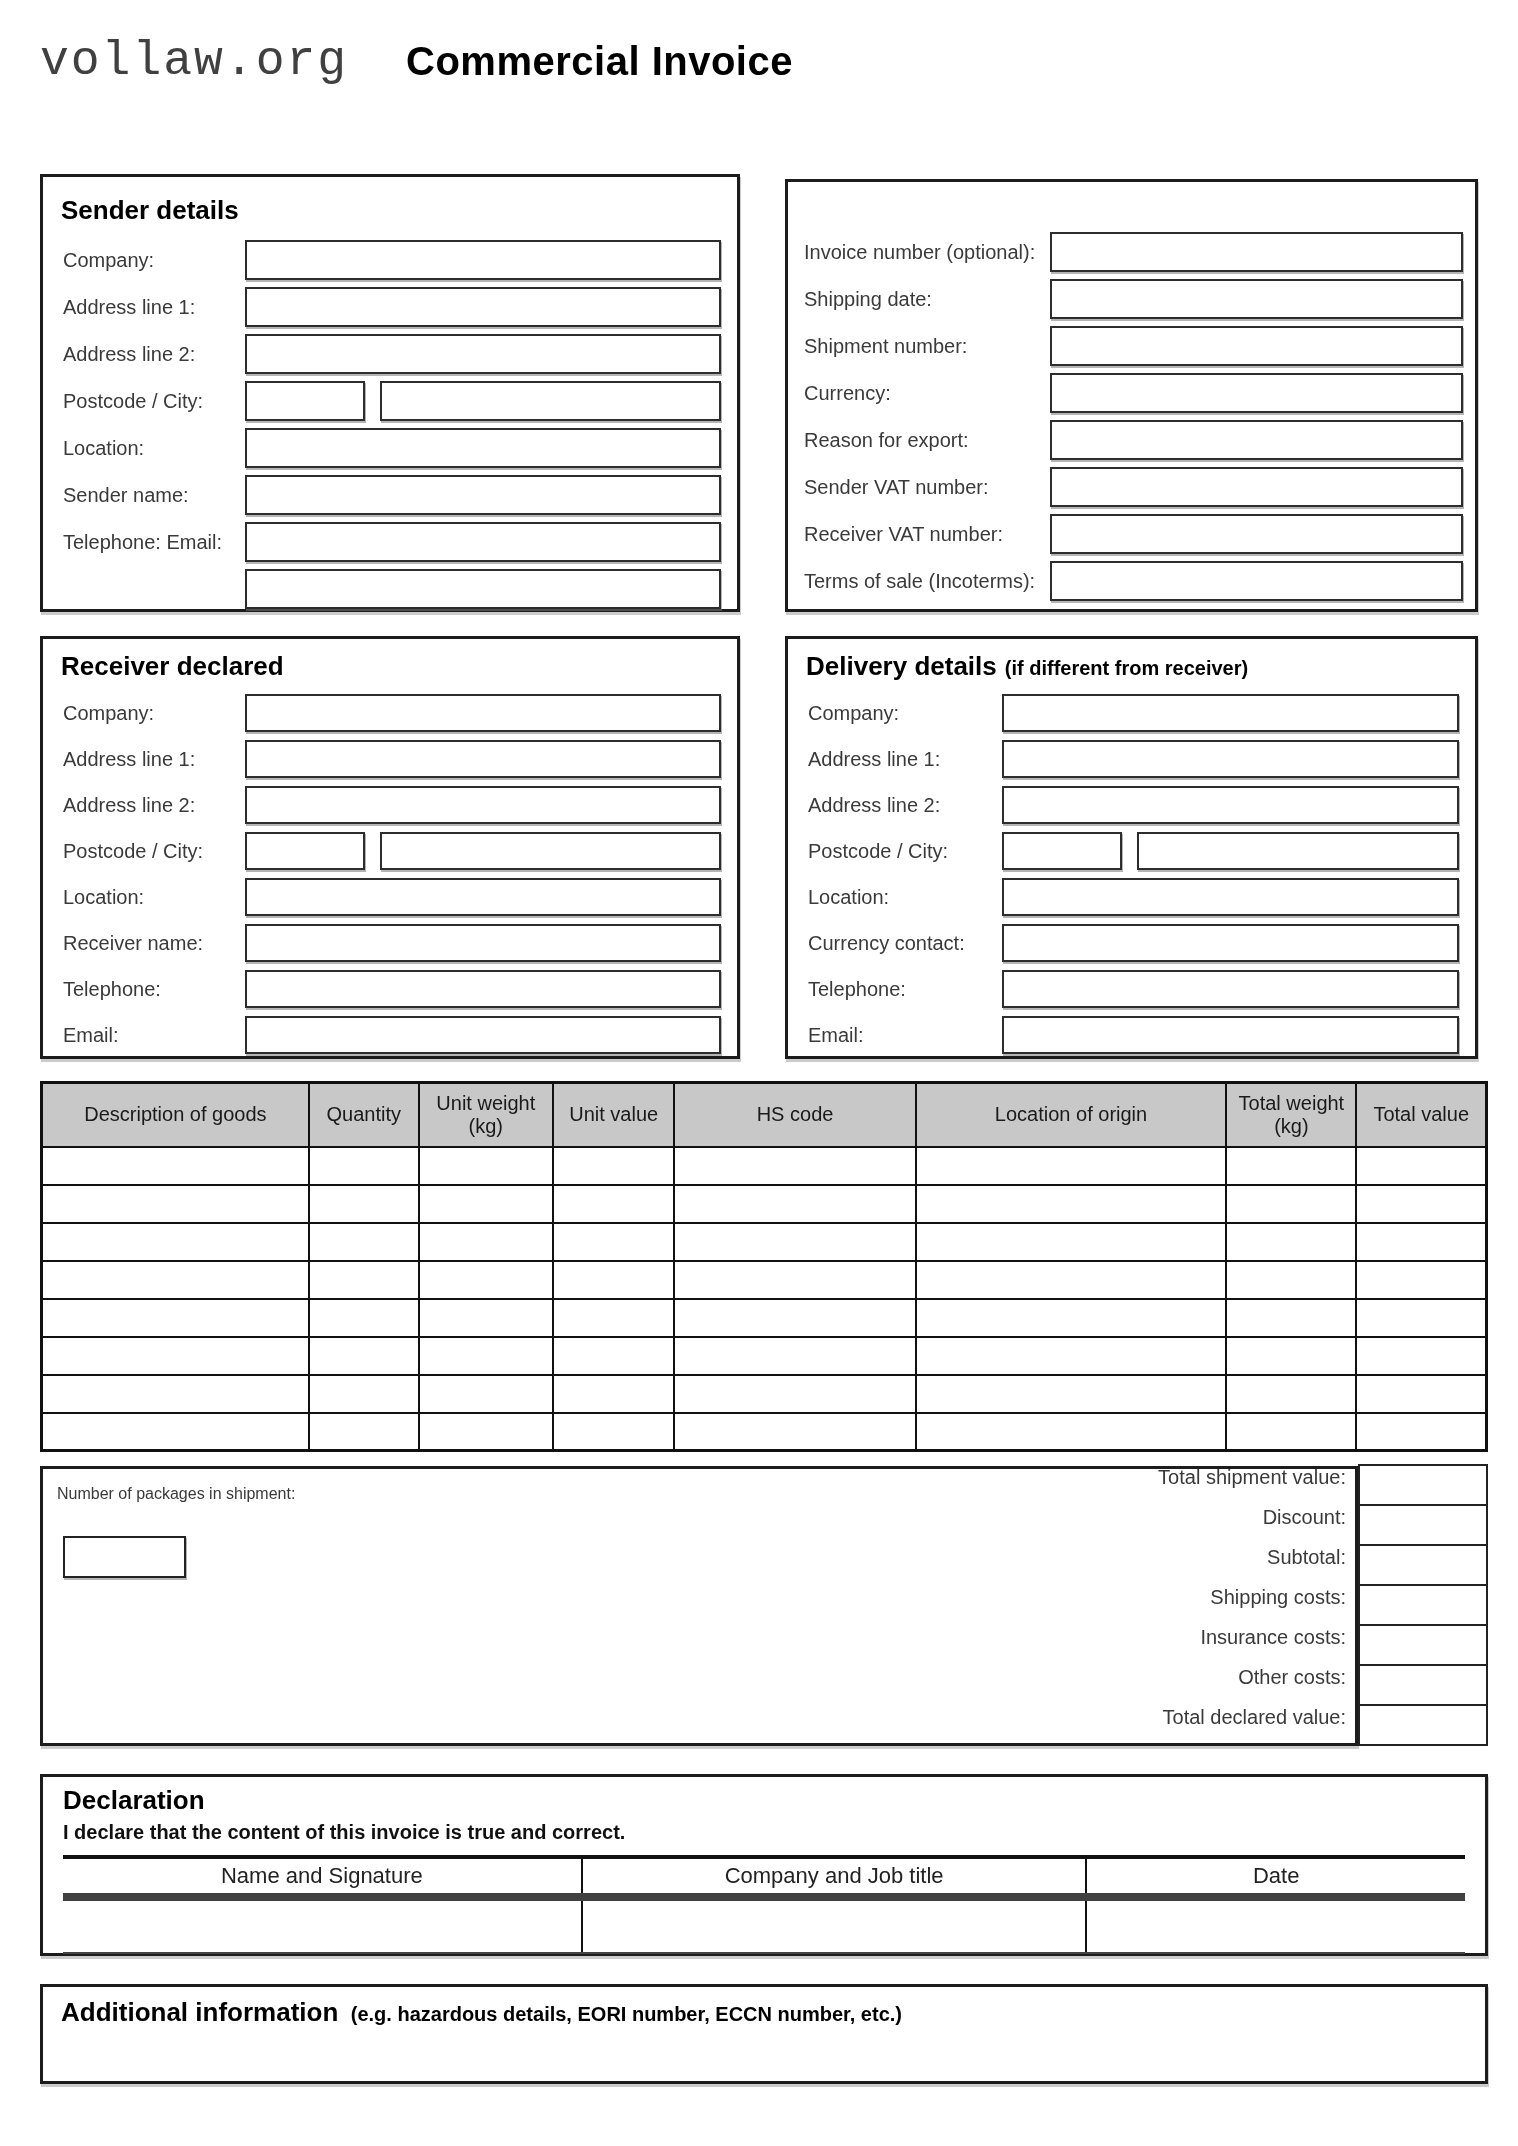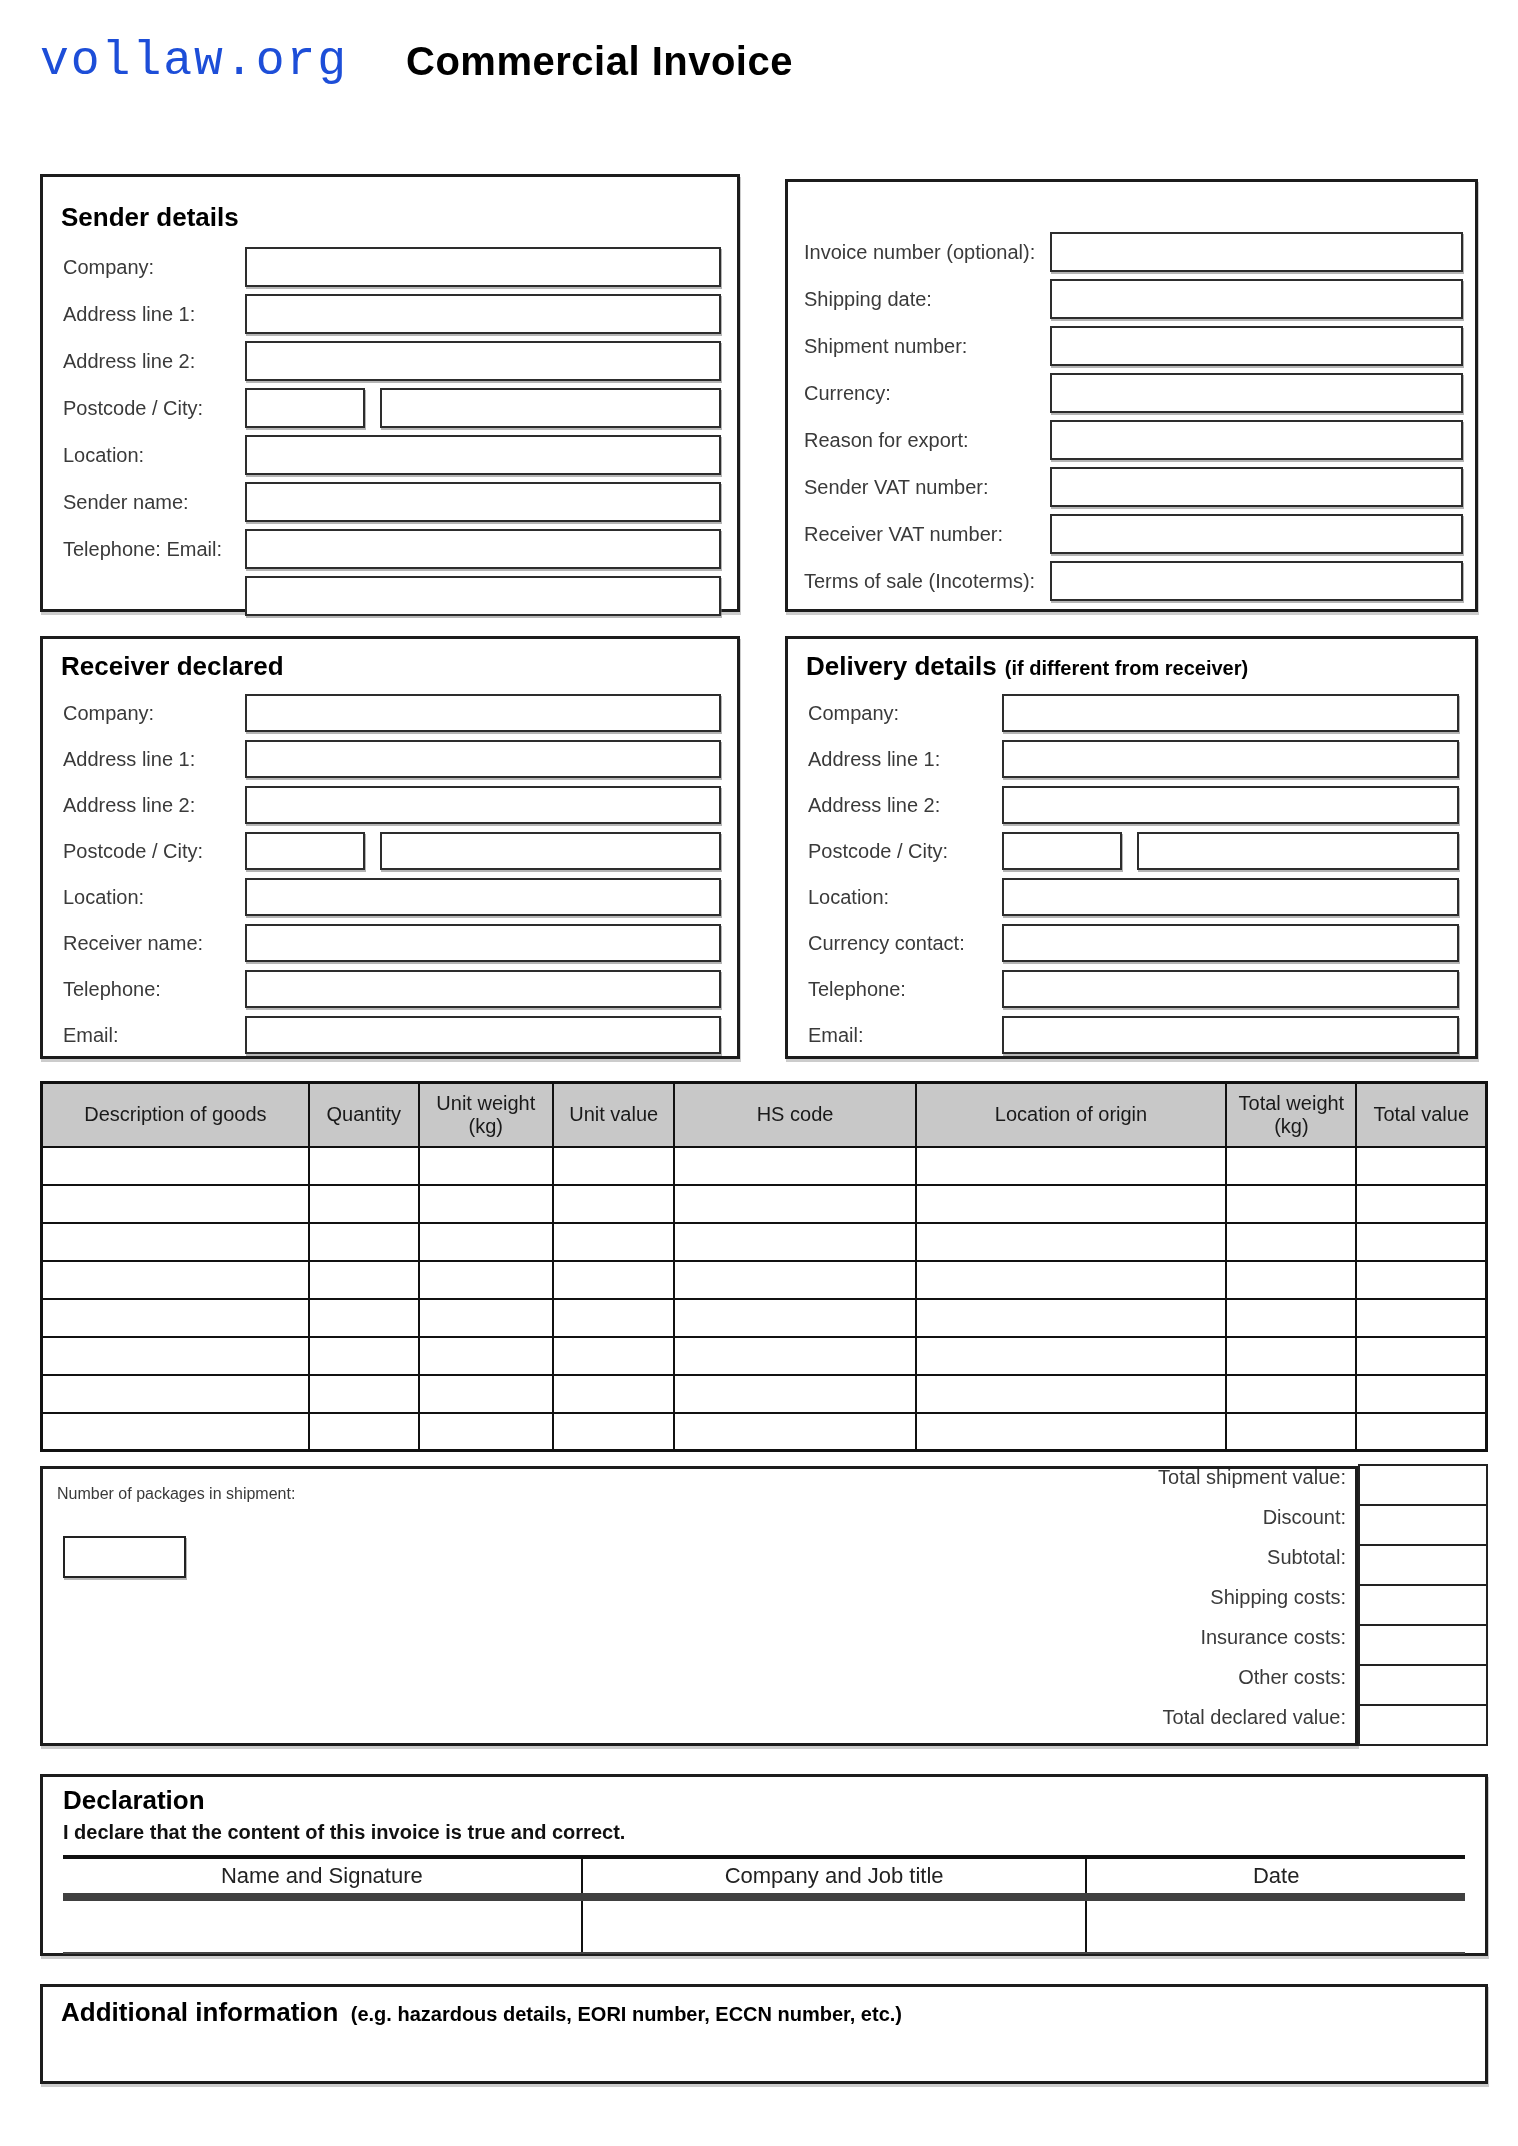--- a/index.html
+++ b/index.html
@@ -4,31 +4,31 @@
 <style>
   * { box-sizing: border-box; margin: 0; padding: 0; }
   html,body { background:#ffffff; }
   .page {
     width:1518px; height:2146px; background:#fff;
     font-family:"Liberation Sans","DejaVu Sans",sans-serif;
     padding:30px 30px 0 40px; position:relative; color:#222;
   }
   
   .hdr { display:flex; align-items:center; height:62px; margin-bottom:82px; }
-  .logo { font-family:"Liberation Mono","DejaVu Sans Mono",monospace; font-size:48px; color:#1d4ed8; letter-spacing:2px; }
+  .logo { font-family:"Liberation Mono","DejaVu Sans Mono",monospace; font-size:48px; color:#404040; letter-spacing:2px; }
   .doc-title { font-size:40px; font-weight:700; color:#000; margin-left:58px; letter-spacing:0.5px; }
   
   .box { border:3px solid #1c1c1c; background:#fff; box-shadow:1px 3px 0 rgba(110,110,110,0.35); }
   .box-title { font-size:26px; font-weight:700; color:#000; }
   .box-subtitle { font-size:20px; font-weight:700; color:#000; margin-left:8px; }
   
   .grid { display:grid; grid-template-columns:700px 693px; column-gap:45px; }
   .grid-top { margin-bottom:24px; }
   .grid-mid { margin-bottom:22px; }
-  .sender-box { height:438px; padding:23px 16px 0 16px; }
+  .sender-box { height:438px; padding:16px 16px 0 16px; }
   .sender-box .box-title { margin:2px 0 14px 2px; }
   .ship-box { height:433px; margin-top:5px; padding:50px 12px 0 12px; }
   .receiver-box, .delivery-box { height:423px; padding:8px 16px 0 16px; }
   .receiver-box .box-title, .delivery-box .box-title { margin:4px 0 12px 2px; }
   
   .frow { display:flex; align-items:center; margin-bottom:7px; }
   .flabel { flex:none; font-size:20px; color:#3a3a3a; padding-left:4px; }
   .sender-box .flabel, .receiver-box .flabel { width:186px; }
   .delivery-box .flabel { width:198px; }
   .ship-box .flabel { width:250px; }

